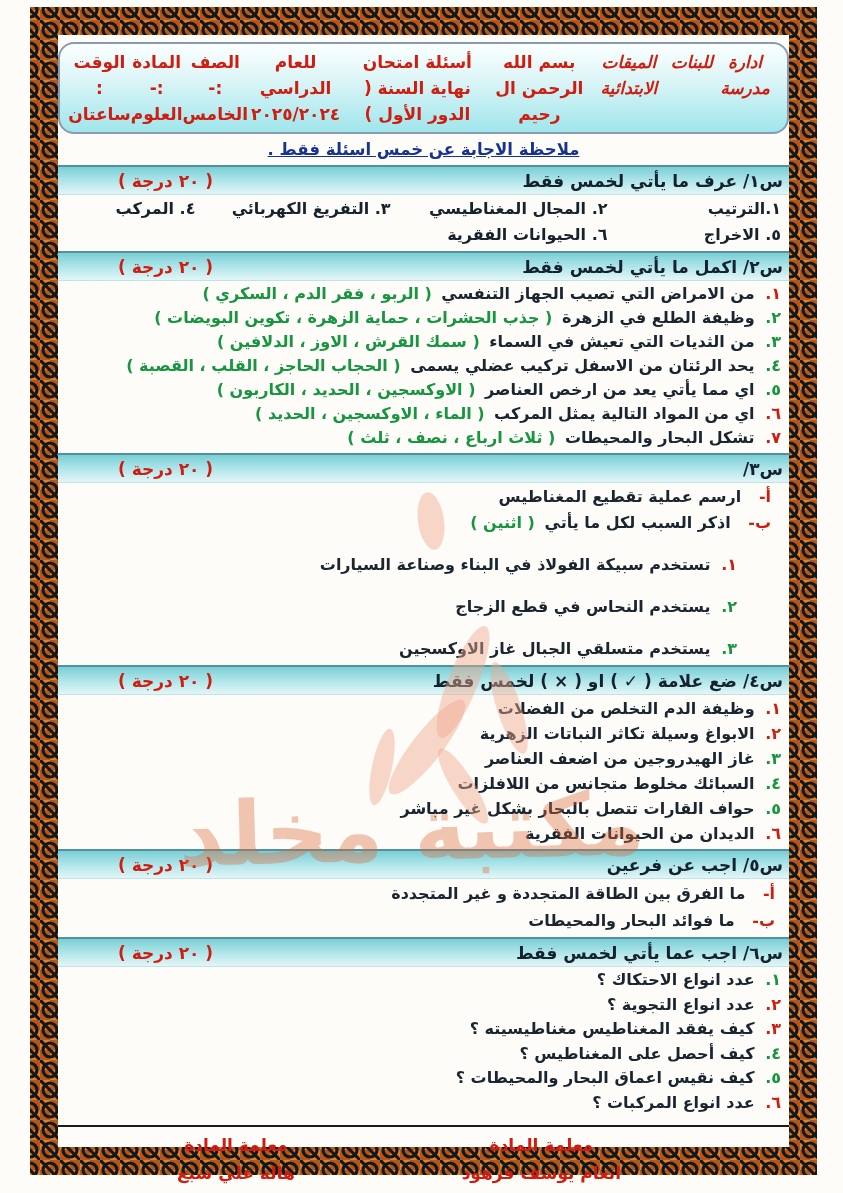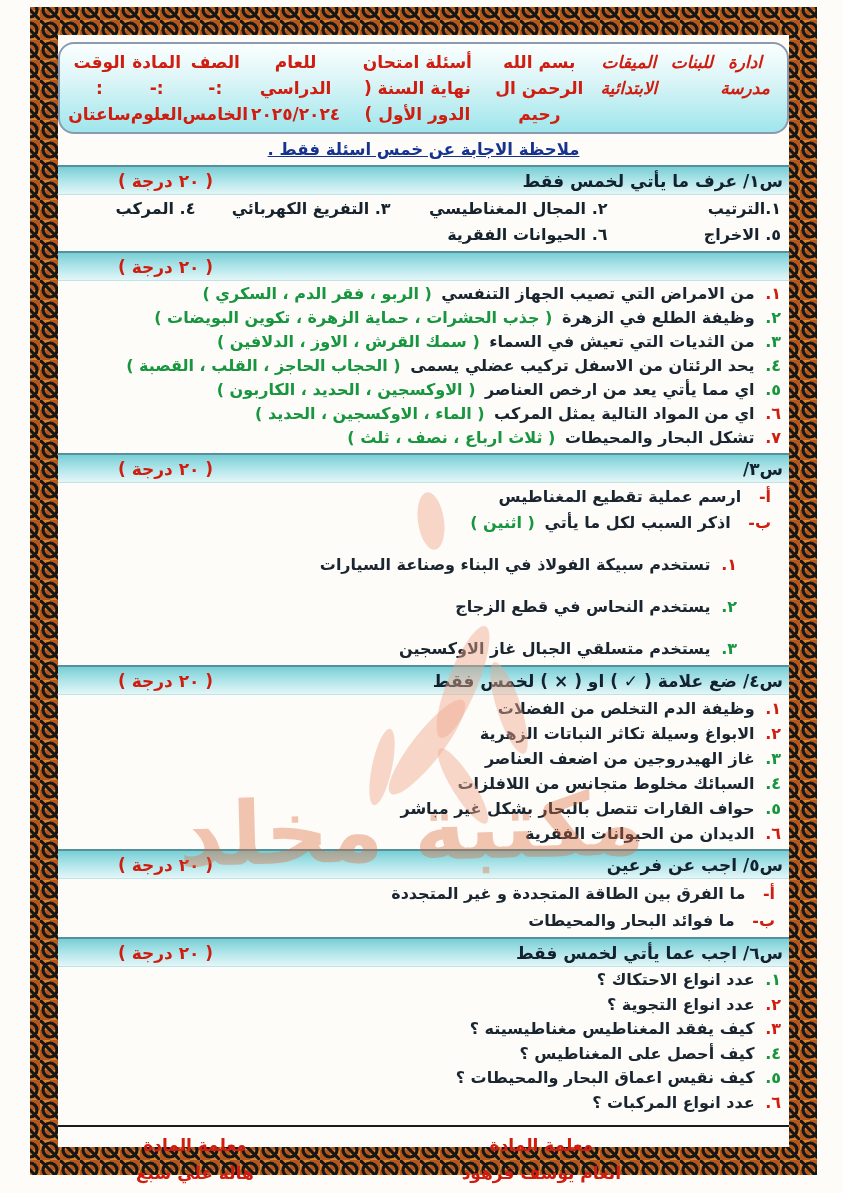--- a/index.html
+++ b/index.html
@@ -44,21 +44,21 @@
   .plabel{color:#cf1d10;margin-left:12px;}
   .reasons{padding-right:34px;}
   .reasons .item{line-height:26px;margin-top:16px;}
   .q5-block{padding:2px 14px 0 0;font-size:16px;color:#1a2530;}
   .q5-block .part{line-height:27px;}
 
   
   .endline{border:none;border-top:2px solid #1c1c1c;margin:10px 0 0;}
   .sig-row{display:flex;justify-content:space-between;color:#cf1d10;font-size:17px;
            text-align:center;padding:4px 168px 0 78px;}
-  .sig div{line-height:28px;}
+  .sig div{line-height:28px;margin-left:41px;}
 
   
   .wm-callig{position:absolute;top:778px;left:30px;right:50px;z-index:3;text-align:center;
       font-size:88px;color:#e06a3c;opacity:.38;transform:rotate(-1.5deg);letter-spacing:4px;
       pointer-events:none;white-space:nowrap;}
   .petal{position:absolute;z-index:3;background:#f0a98d;opacity:.45;border-radius:50%;pointer-events:none;}
   .petal.p1{left:418px;top:492px;width:26px;height:58px;transform:rotate(-8deg);}
   .petal.p2{left:448px;top:622px;width:30px;height:120px;transform:rotate(22deg);}
   .petal.p3{left:497px;top:660px;width:24px;height:96px;transform:rotate(-18deg);}
   .petal.p4{left:412px;top:688px;width:30px;height:118px;transform:rotate(38deg);}
@@ -123,20 +123,21 @@
     <div class="q1-grid">
       <span>١.الترتيب</span>
       <span>٢. المجال المغناطيسي</span>
       <span>٣. التفريغ الكهربائي</span>
       <span>٤. المركب</span>
       <span>٥. الاخراج</span>
       <span>٦. الحيوانات الفقرية</span>
     </div>
 
     <div class="qbar">
+      <span>س٢/ اكمل ما يأتي لخمس فقط</span>
       <span class="qmarks">( ٢٠ درجة )</span>
     </div>
     <div class="items">
       <div class="item">
         <span class="num red">١.</span>
         <span>من الامراض التي تصيب الجهاز التنفسي</span>
         <span class="opts">( الربو ، فقر الدم ، السكري )</span>
       </div>
       <div class="item">
         <span class="num green">٢.</span>

